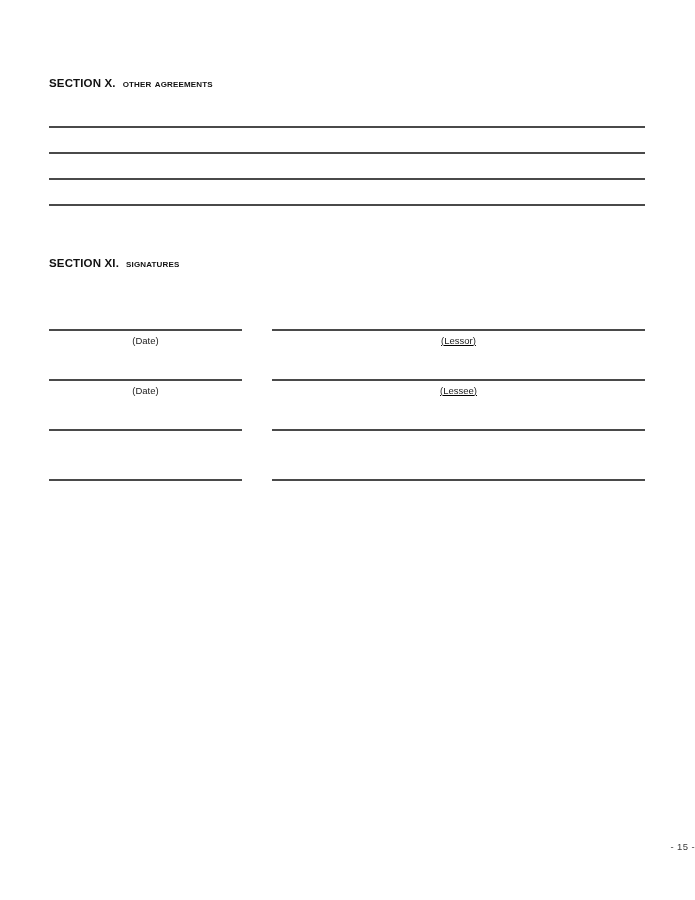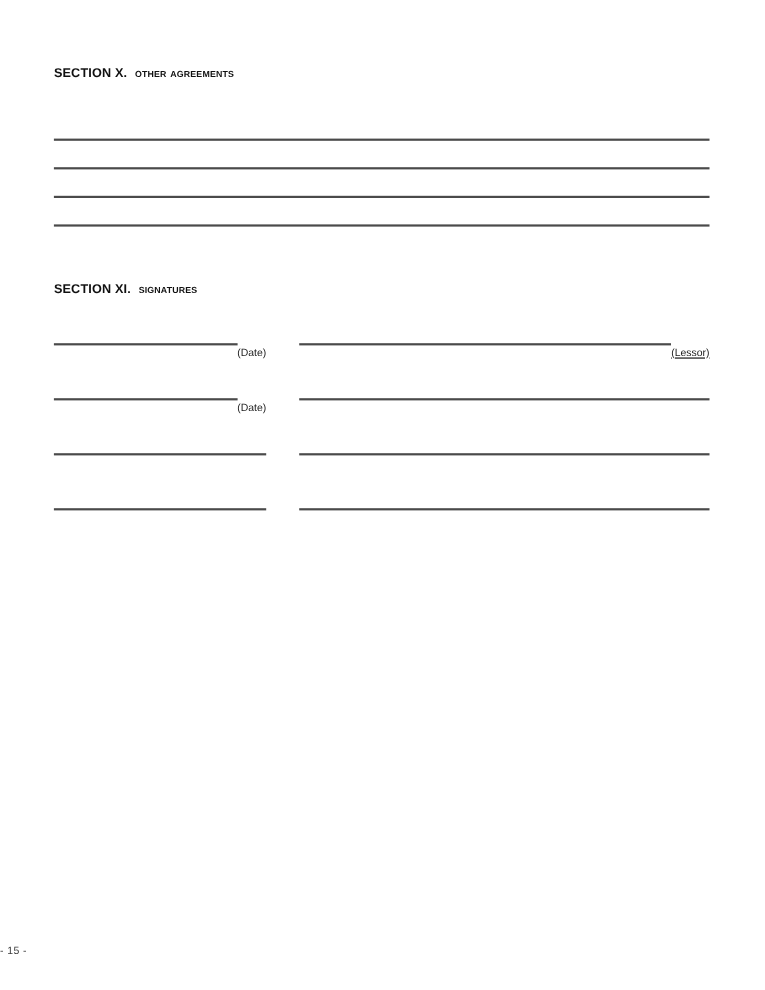--- a/index.html
+++ b/index.html
@@ -39,21 +39,21 @@
     font-size: 11.5px;
     text-transform: uppercase;
   }
   .section-heading .sec-title {
     font-size: 11.5px;
     font-variant: small-caps;
     text-transform: lowercase;
     margin-left: 7px;
   }
 
-  #heading-other-agreements { top: 61px; }
+  #heading-other-agreements { top: 77px; }
   #heading-signatures       { top: 257px; }
 
   
   .writein-rules {
     position: absolute;
     left: 49px;
     top: 126px;
     width: 596px;
   }
   .writein-rule {
@@ -71,21 +71,21 @@
     top: 312px;
     width: 596px;
   }
   .sig-row {
     display: flex;
     justify-content: space-between;
     height: 50px;
   }
   .sig-cell {
     display: flex;
-    flex-direction: row;
+    flex-direction: column;
     justify-content: center;
   }
   .sig-cell.left  { width: 193px; }
   .sig-cell.right { width: 373px; text-decoration: underline; }
 
   .sig-line {
     width: 100%;
     height: 0;
     border-bottom: 2px solid #4a4a4a;
   }
@@ -97,25 +97,24 @@
     line-height: 11px;
     min-height: 11px;
   }
 
   
   .page-footer {
     position: absolute;
     left: 0;
     top: 841px;
     width: 695px;
-    text-align: left;
+    text-align: right;
     font-size: 9.5px;
     color: #3a3a3a;
     letter-spacing: 0.4px;
-    margin-top: 18px;
   }
 </style>
 </head>
 <body>
 
 <div class="page">
 
   <div class="section-heading" id="heading-other-agreements">
     <span class="sec-label">SECTION X.</span><span class="sec-title">Other Agreements</span>
   </div>
@@ -144,20 +143,21 @@
       </div>
     </div>
 
     <div class="sig-row">
       <div class="sig-cell left">
         <div class="sig-line"></div>
         <div class="sig-caption">(Date)</div>
       </div>
       <div class="sig-cell right">
         <div class="sig-line"></div>
+        <div class="sig-caption">(Lessee)</div>
       </div>
     </div>
 
     <div class="sig-row">
       <div class="sig-cell left">
         <div class="sig-line"></div>
         <div class="sig-caption"></div>
       </div>
       <div class="sig-cell right">
         <div class="sig-line"></div>

